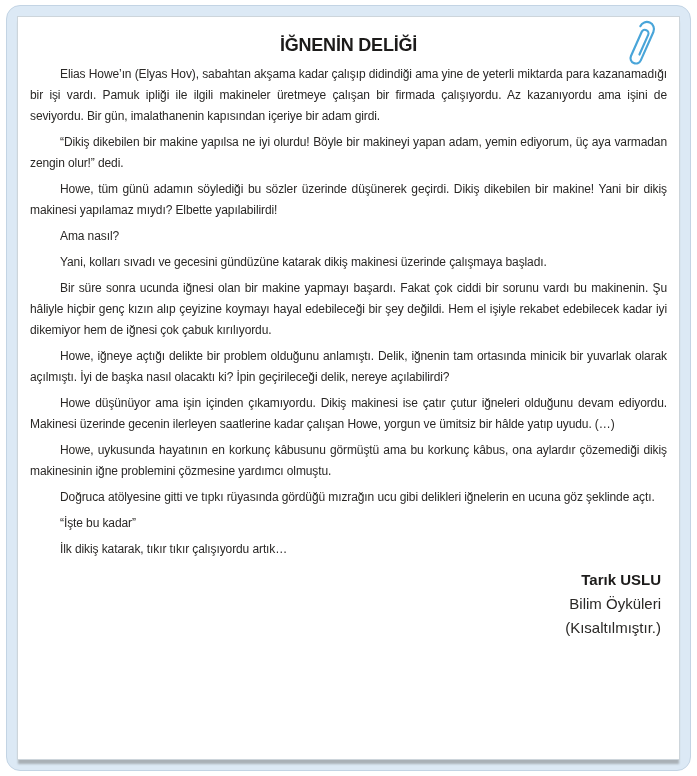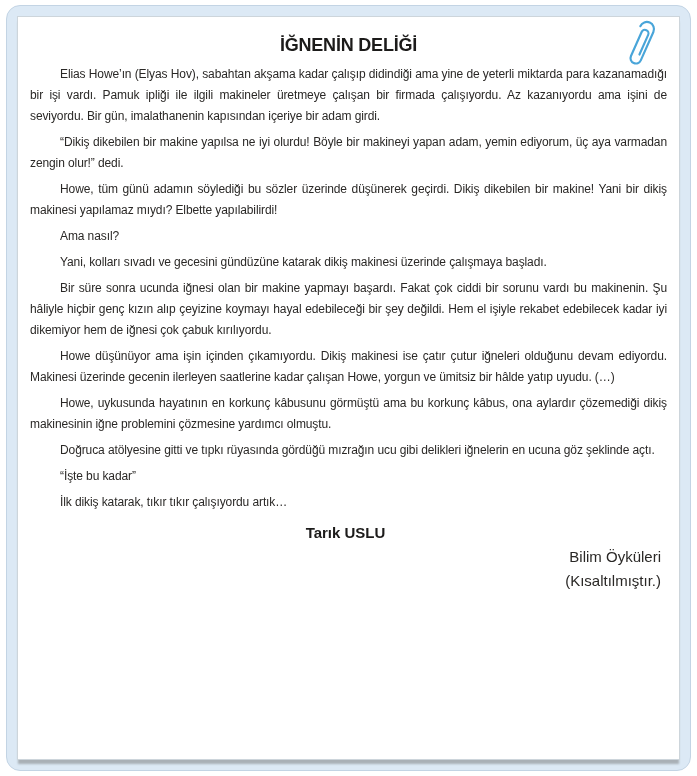--- a/index.html
+++ b/index.html
@@ -64,21 +64,21 @@
     letter-spacing: -0.1px;
   }
   .attribution {
     margin-top: 8px;
     text-align: right;
     padding-right: 6px;
     font-size: 15px;
     line-height: 24px;
     color: #2a2826;
   }
-  .attribution .author { font-weight: bold; color: #1c1b1a; text-align: center; }
+  .attribution .author { font-weight: bold; color: #1c1b1a; }
 </style>
 </head>
 <body>
 
 <div class="page">
   <div class="frame">
     <div class="card">
 
       <svg class="paperclip" width="26" height="62" viewBox="0 0 20 52" fill="none">
         <path d="M4 16 A6 6 0 0 1 16 16 L16 42 A4.5 4.5 0 0 1 7 42 L7 20 A3 3 0 0 1 13 20 L13 38" stroke="#49a5d9" stroke-width="1.8" stroke-linecap="round" stroke-linejoin="round"></path>
@@ -86,20 +86,21 @@
 
       <h1 class="title">İĞNENİN DELİĞİ</h1>
 
       <div class="paragraphs">
           <p>Elias Howe’ın (Elyas Hov), sabahtan akşama kadar çalışıp didindiği ama yine de yeterli miktarda para kazanamadığı bir işi vardı. Pamuk ipliği ile ilgili makineler üretmeye çalışan bir firmada çalışıyordu. Az kazanıyordu ama işini de seviyordu. Bir gün, imalathanenin kapısından içeriye bir adam girdi.</p>
           <p>“Dikiş dikebilen bir makine yapılsa ne iyi olurdu! Böyle bir makineyi yapan adam, yemin ediyorum, üç aya varmadan zengin olur!” dedi.</p>
           <p>Howe, tüm günü adamın söylediği bu sözler üzerinde düşünerek geçirdi. Dikiş dikebilen bir makine! Yani bir dikiş makinesi yapılamaz mıydı? Elbette yapılabilirdi!</p>
           <p>Ama nasıl?</p>
           <p>Yani, kolları sıvadı ve gecesini gündüzüne katarak dikiş makinesi üzerinde çalışmaya başladı.</p>
           <p>Bir süre sonra ucunda iğnesi olan bir makine yapmayı başardı. Fakat çok ciddi bir sorunu vardı bu makinenin. Şu hâliyle hiçbir genç kızın alıp çeyizine koymayı hayal edebileceği bir şey değildi. Hem el işiyle rekabet edebilecek kadar iyi dikemiyor hem de iğnesi çok çabuk kırılıyordu.</p>
+          <p>Howe, iğneye açtığı delikte bir problem olduğunu anlamıştı. Delik, iğnenin tam ortasında minicik bir yuvarlak olarak açılmıştı. İyi de başka nasıl olacaktı ki? İpin geçirileceği delik, nereye açılabilirdi?</p>
           <p>Howe düşünüyor ama işin içinden çıkamıyordu. Dikiş makinesi ise çatır çutur iğneleri olduğunu devam ediyordu. Makinesi üzerinde gecenin ilerleyen saatlerine kadar çalışan Howe, yorgun ve ümitsiz bir hâlde yatıp uyudu. (…)</p>
           <p>Howe, uykusunda hayatının en korkunç kâbusunu görmüştü ama bu korkunç kâbus, ona aylardır çözemediği dikiş makinesinin iğne problemini çözmesine yardımcı olmuştu.</p>
           <p>Doğruca atölyesine gitti ve tıpkı rüyasında gördüğü mızrağın ucu gibi delikleri iğnelerin en ucuna göz şeklinde açtı.</p>
           <p>“İşte bu kadar”</p>
           <p>İlk dikiş katarak, tıkır tıkır çalışıyordu artık…</p>
         </div>
 
       <div class="attribution">
         <div class="author">Tarık USLU</div>
         <div>Bilim Öyküleri</div>

